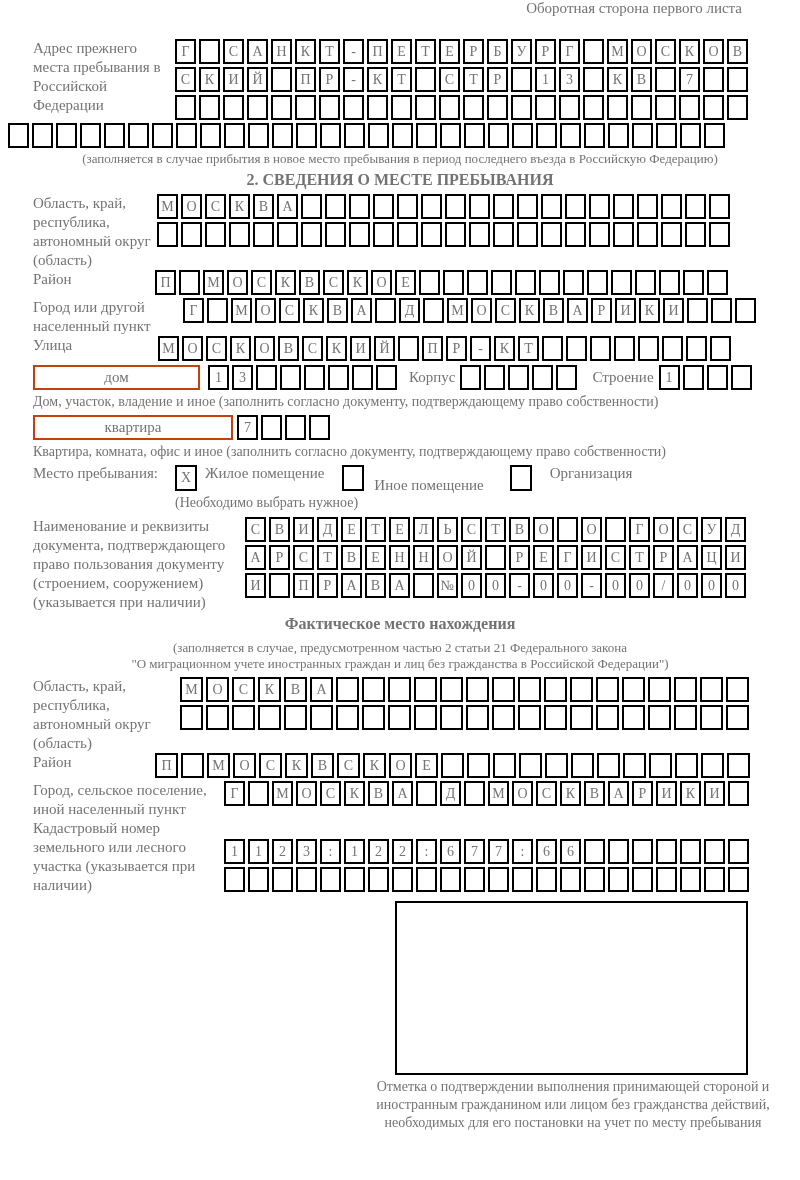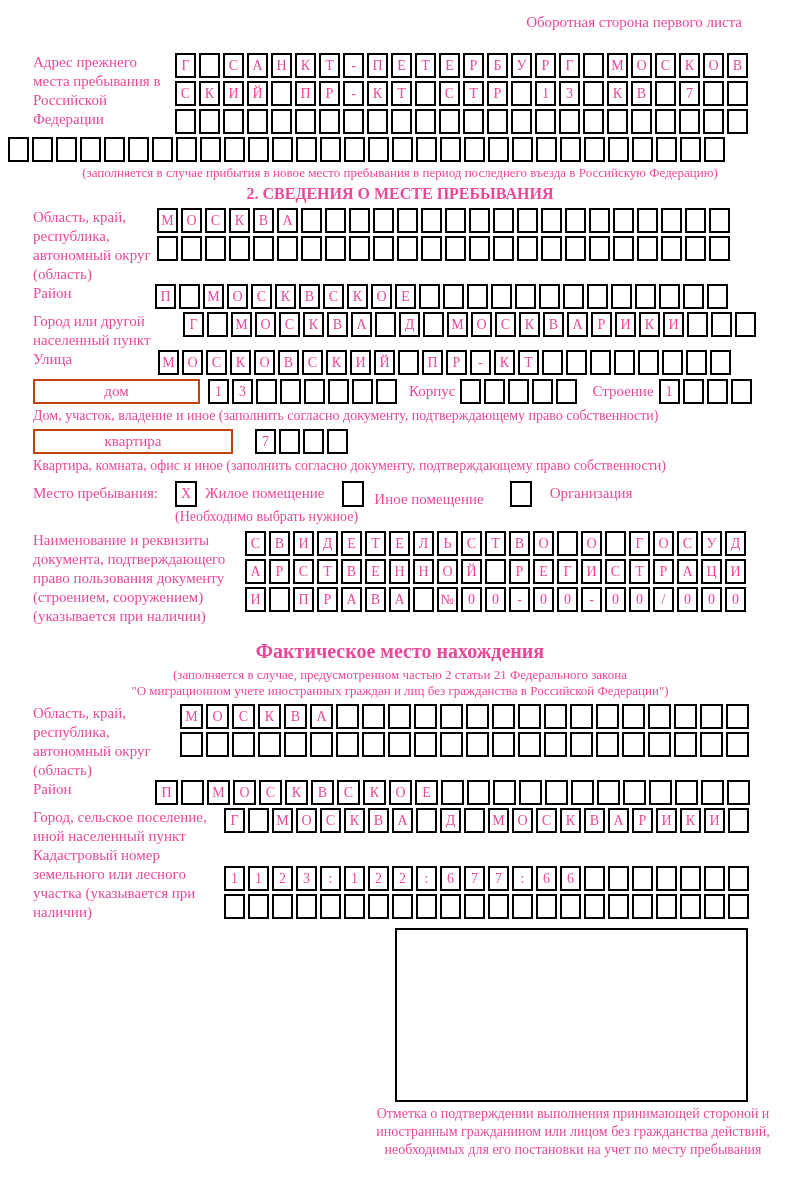--- a/index.html
+++ b/index.html
@@ -1,18 +1,18 @@
 <!DOCTYPE html>
 <html><head>
 <meta charset="utf-8">
 <style>
   html,body{margin:0;padding:0;background:#fff;}
   .page{
     position:relative;width:800px;height:1180px;overflow:hidden;
-    background:#fff;color:#ec4899;box-sizing:border-box;padding-top:14px;
+    background:#fff;color:#737373;box-sizing:border-box;
     font-family:"Liberation Serif","DejaVu Serif",serif;font-size:15px;
   }
   .hdr{text-align:right;padding-right:58px;font-size:15px;}
   .sect{padding-left:33px;padding-right:8px;}
   .tc{display:flex;align-items:flex-start;}
   .lbl{flex:none;line-height:19px;font-size:15px;}
   .rows{display:flex;flex-direction:column;}
   .brow{display:flex;margin-bottom:3px;}
   .cbox{flex:none;width:17px;height:21px;border:2px solid #000;margin-right:3px;
         text-align:center;line-height:21px;font-size:14px;overflow:hidden;}
@@ -325,31 +325,31 @@
     <div class="brow">
         <div class="cbox">1</div>
         <div class="cbox"></div>
         <div class="cbox"></div>
         <div class="cbox"></div>
       </div>
   </div>
   <div class="sect note14">Дом, участок, владение и иное (заполнить согласно документу, подтверждающему право собственности)</div>
 
   <div class="sect tc" style="margin-top:4px">
-    <div class="field" style="width:196px;margin-right:22px">квартира</div>
+    <div class="field" style="width:196px;margin-right:4px">квартира</div>
     <div class="brow">
         <div class="cbox">7</div>
         <div class="cbox"></div>
         <div class="cbox"></div>
         <div class="cbox"></div>
       </div>
   </div>
   <div class="sect note14">Квартира, комната, офис и иное (заполнить согласно документу, подтверждающему право собственности)</div>
 
-  <div class="sect" style="display:flex;align-items:center;margin-top:4px">
+  <div class="sect" style="display:flex;margin-top:4px">
     <div style="flex:none;width:142px">Место пребывания:</div>
     <div class="chk">X</div>
     <div style="margin:0 18px 0 8px">Жилое помещение</div>
     <div class="chk"></div>
     <div style="margin:12px 26px 0 10px">Иное помещение</div>
     <div class="chk"></div>
     <div style="margin:0 0 0 18px">Организация</div>
   </div>
   <div class="note14" style="margin-left:175px;width:330px;text-align:left">(Необходимо выбрать нужное)</div>
 
@@ -421,21 +421,21 @@
           <div class="cbox">0</div>
           <div class="cbox">0</div>
           <div class="cbox">/</div>
           <div class="cbox">0</div>
           <div class="cbox">0</div>
           <div class="cbox">0</div>
         </div>
     </div>
   </div>
 
-  <div class="title" style="font-size:20px;margin-top:15px">Фактическое место нахождения</div>
+  <div class="title" style="font-size:16px;margin-top:2px">Фактическое место нахождения</div>
   <div class="note" style="text-align:center;margin-top:6px">(заполняется в случае, предусмотренном частью 2 статьи 21 Федерального закона</div>
   <div class="note" style="text-align:center">"О миграционном учете иностранных граждан и лиц без гражданства в Российской Федерации")</div>
 
   <div class="sect tc" style="margin-top:5px">
     <div class="lbl" style="width:147px">Область, край, республика, автономный округ (область)</div>
     <div class="rows">
       <div class="brow">
           <div class="cbox w">М</div>
           <div class="cbox w">О</div>
           <div class="cbox w">С</div>

